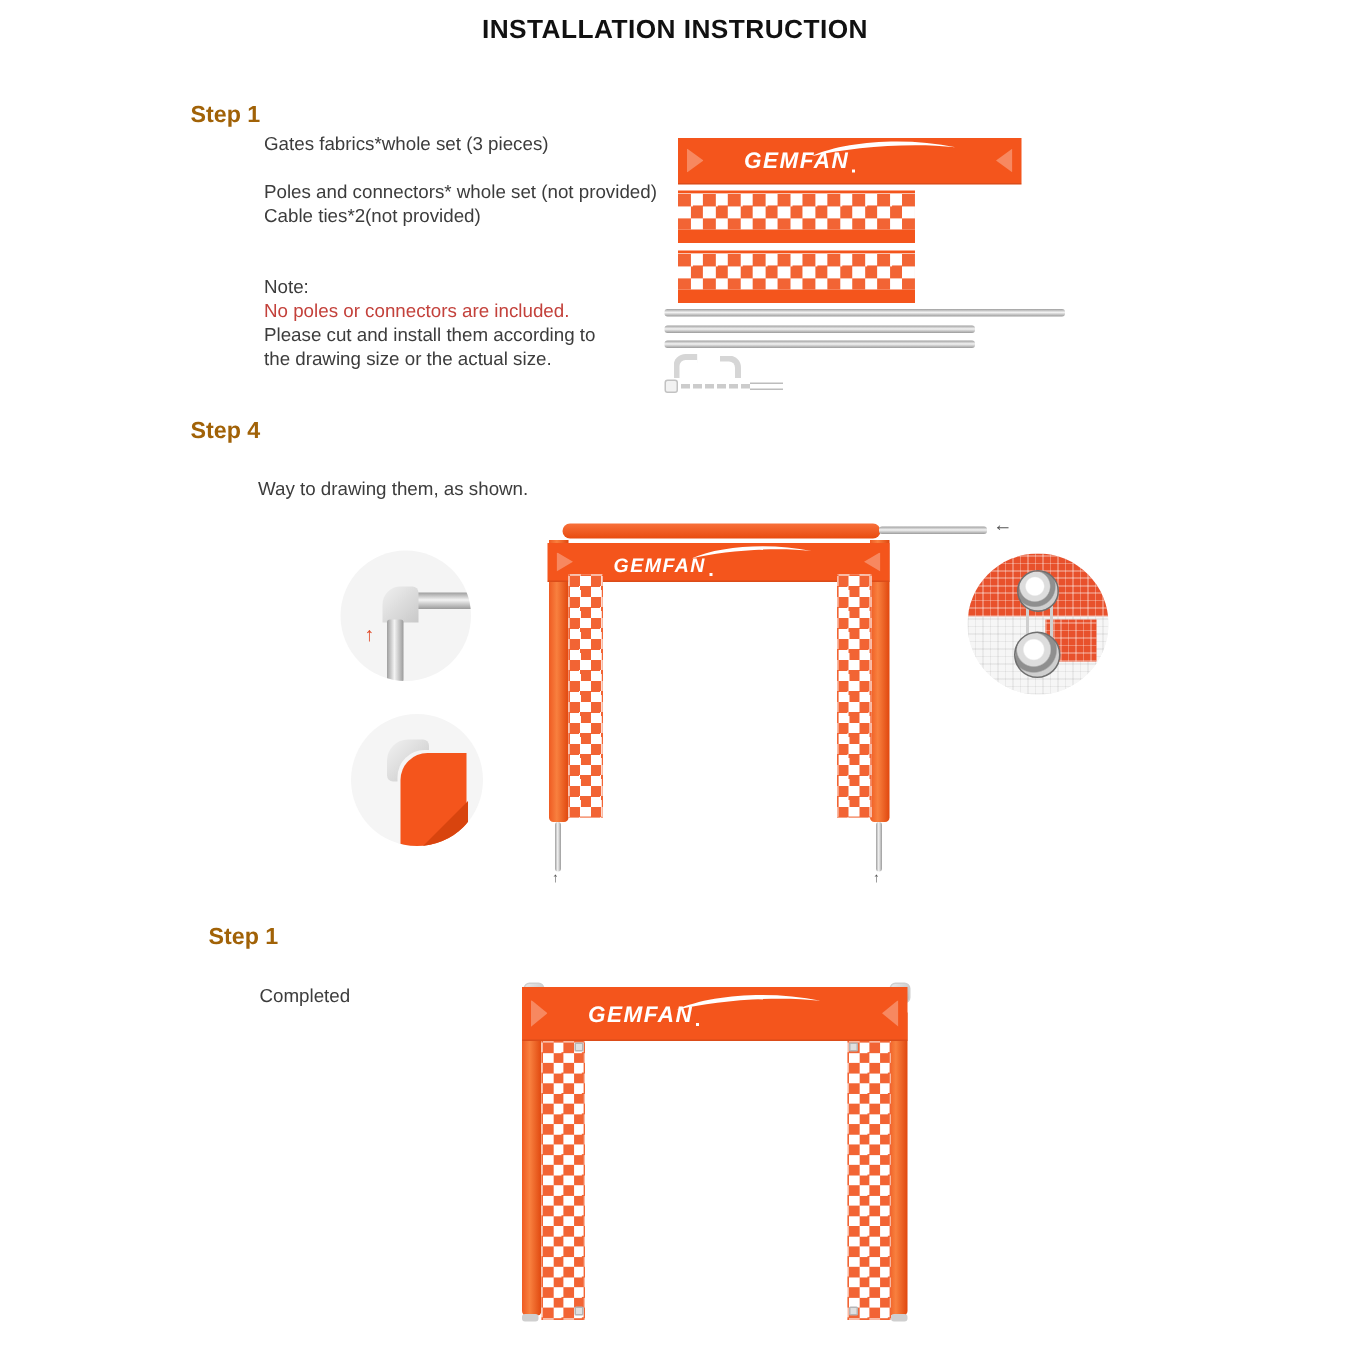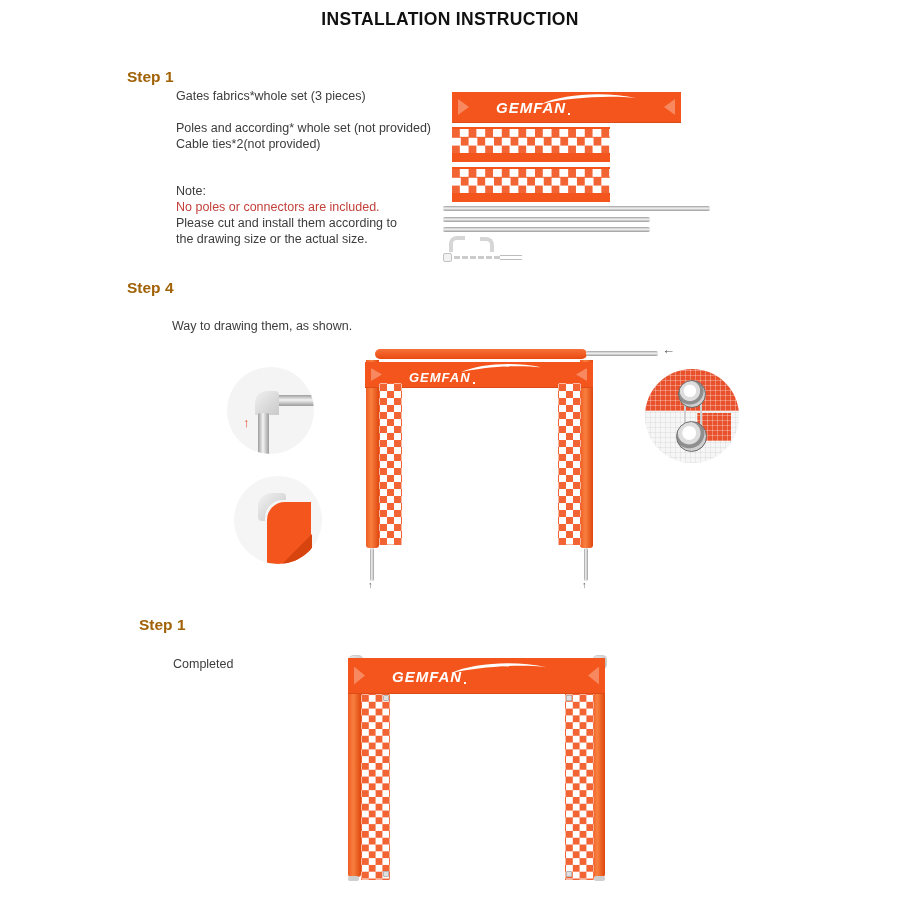--- a/index.html
+++ b/index.html
@@ -78,21 +78,21 @@
 </head>
 <body>
 
 <div id="canvas">
 
   <div class="abs doc-title">INSTALLATION INSTRUCTION</div>
 
   <div class="abs step-heading" style="left:127px;top:68px;">Step 1</div>
 
   <div class="abs body-text" style="left:176px;top:88px;">Gates fabrics*whole set (3 pieces)</div>
-  <div class="abs body-text" style="left:176px;top:120px;">Poles and according* whole set (not provided)</div>
+  <div class="abs body-text" style="left:176px;top:120px;">Poles and connectors* whole set (not provided)</div>
   <div class="abs body-text" style="left:176px;top:136px;">Cable ties*2(not provided)</div>
 
   <div class="abs body-text" style="left:176px;top:183px;">Note:</div>
   <div class="abs body-text" style="left:176px;top:215px;width:235px;">Please cut and install them according to the drawing size or the actual size.</div>
   <div class="abs body-text note-warning" style="left:176px;top:199px;">No poles or connectors are included.</div>
 
   <div class="abs" style="left:443px;top:90px;width:280px;height:180px;">
 
     <div class="abs banner" style="left:9px;top:2px;width:229px;height:30px;">
       <span class="flap flap-l"></span>

